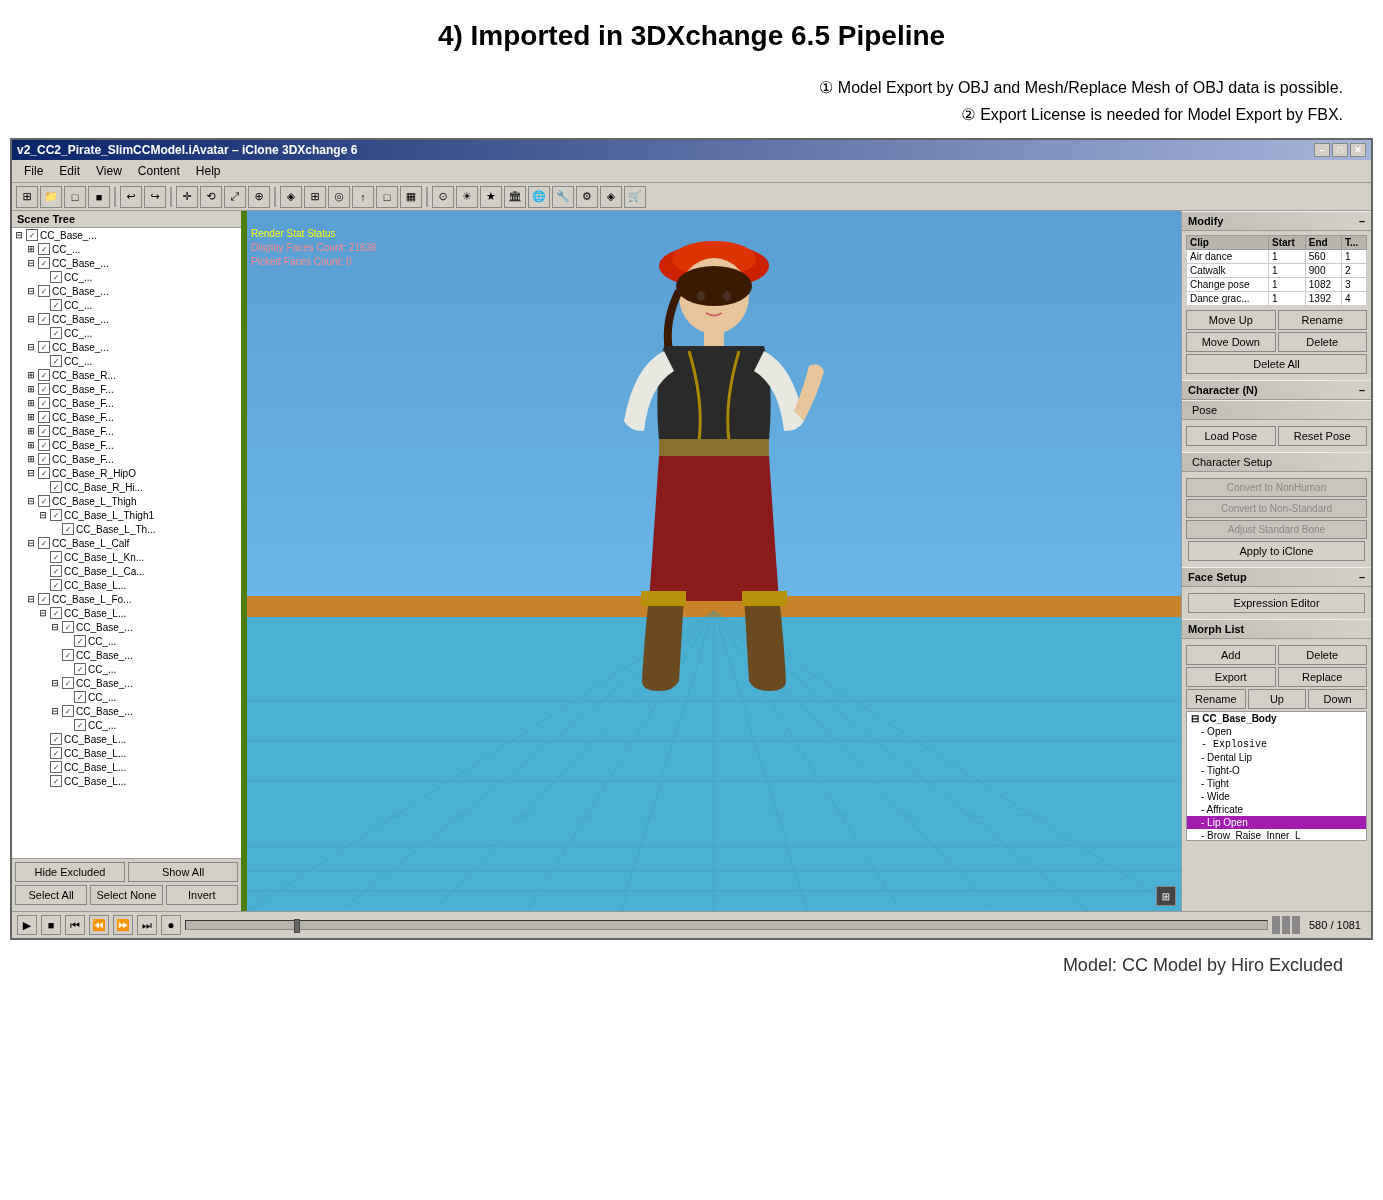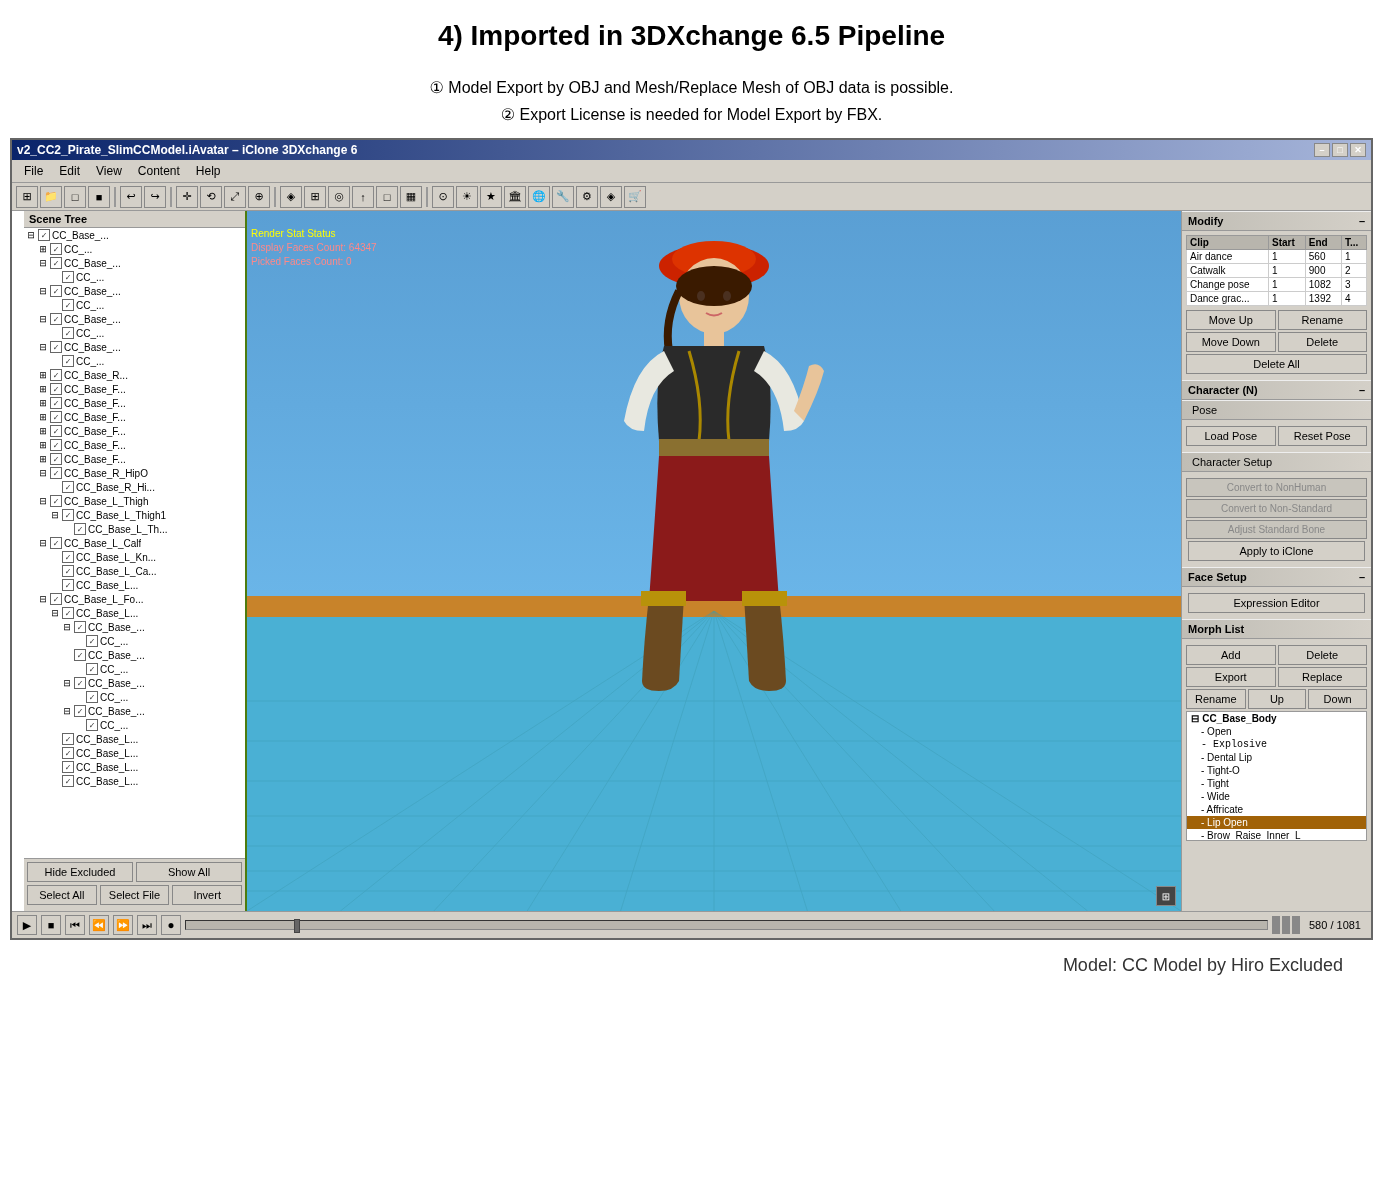--- a/index.html
+++ b/index.html
@@ -15,21 +15,21 @@
     .page-header {
       text-align: center;
       padding: 20px 0 10px;
     }
     .page-title {
       font-size: 28px;
       font-weight: bold;
       margin-bottom: 12px;
     }
     .page-description {
-      text-align: center;
+      text-align: right;
       padding: 0 40px;
       font-size: 16px;
       line-height: 1.7;
     }
 
     
     .app-window {
       margin: 10px 10px 0 10px;
       border: 2px solid #666;
       background: #d4d0c8;
@@ -102,25 +102,24 @@
     
     .main-content {
       display: flex;
       height: 700px;
     }
 
     
     .scene-tree {
       width: 235px;
       min-width: 235px;
-      border-right: 2px solid #4d7c0f;
+      border-right: 6px solid #4d7c0f;
       background: #ffffff;
       display: flex;
       flex-direction: column;
-      padding-left: 12px;
     }
     .scene-tree-header {
       background: #d4d0c8;
       padding: 2px 5px;
       font-size: 11px;
       font-weight: bold;
       border-bottom: 1px solid #999;
     }
     .scene-tree-content {
       flex: 1;
@@ -284,21 +283,21 @@
       border: 1px solid #999;
       height: 130px;
       overflow-y: auto;
       font-size: 10px;
     }
     .morph-item {
       padding: 1px 16px;
       cursor: pointer;
       white-space: nowrap;
     }
-    .morph-item.selected { background: #a16207; color: white; }
+    .morph-item.selected { background: #a21caf; color: white; }
 
     
     .transport-bar {
       background: #d4d0c8;
       border-top: 1px solid #999;
       padding: 3px 5px;
       display: flex;
       align-items: center;
       gap: 4px;
     }
@@ -654,21 +653,21 @@
             <span class="tree-label">CC_Base_L...</span>
           </div>
         </div>
       <div class="scene-tree-btns">
         <div class="scene-tree-btns-row">
           <button class="stbtn">Hide Excluded</button>
           <button class="stbtn">Show All</button>
         </div>
         <div class="scene-tree-btns-row">
           <button class="stbtn">Select All</button>
-          <button class="stbtn">Select File</button>
+          <button class="stbtn">Select None</button>
           <button class="stbtn">Invert</button>
         </div>
       </div>
     </div>
 
     <div class="viewport">
       <div style="position:absolute; top:0; left:0; right:0; bottom:0; background: linear-gradient(180deg, #5a9fd4 0%, #6ab5e8 55%, #c8832a 55%, #c8832a 58%, #4ab0d4 58%, #4ab0d4 100%);">
 
         <svg style="position:absolute; bottom:0; left:0; width:100%; height:300px;" viewBox="0 0 700 300" preserveAspectRatio="none">
 
@@ -729,21 +728,21 @@
 
           <path d="M230 200 Q245 170 250 150 Q245 140 235 145 Q230 165 220 190 Z" fill="#e8c49a"></path>
 
           <ellipse cx="127" cy="75" rx="4" ry="5" fill="#4a3020"></ellipse>
           <ellipse cx="153" cy="75" rx="4" ry="5" fill="#4a3020"></ellipse>
           <path d="M132 92 Q140 97 148 92" stroke="#cc6666" stroke-width="2" fill="none"></path>
         </svg>
       </div>
       <div class="viewport-overlay">
         <div style="color:#ffff00;">Render Stat Status</div>
-        <div style="color:#ff8888;">Display Faces Count: 64347</div>
+        <div style="color:#ff8888;">Display Faces Count: 21636</div>
         <div style="color:#ff8888;">Picked Faces Count: 0</div>
       </div>
       <div class="viewport-screenshot-btn">⊞</div>
     </div>
 
     <div class="right-panel">
 
       <div class="section-header">
         <span>Modify</span>
         <span style="cursor:pointer;">–</span>

